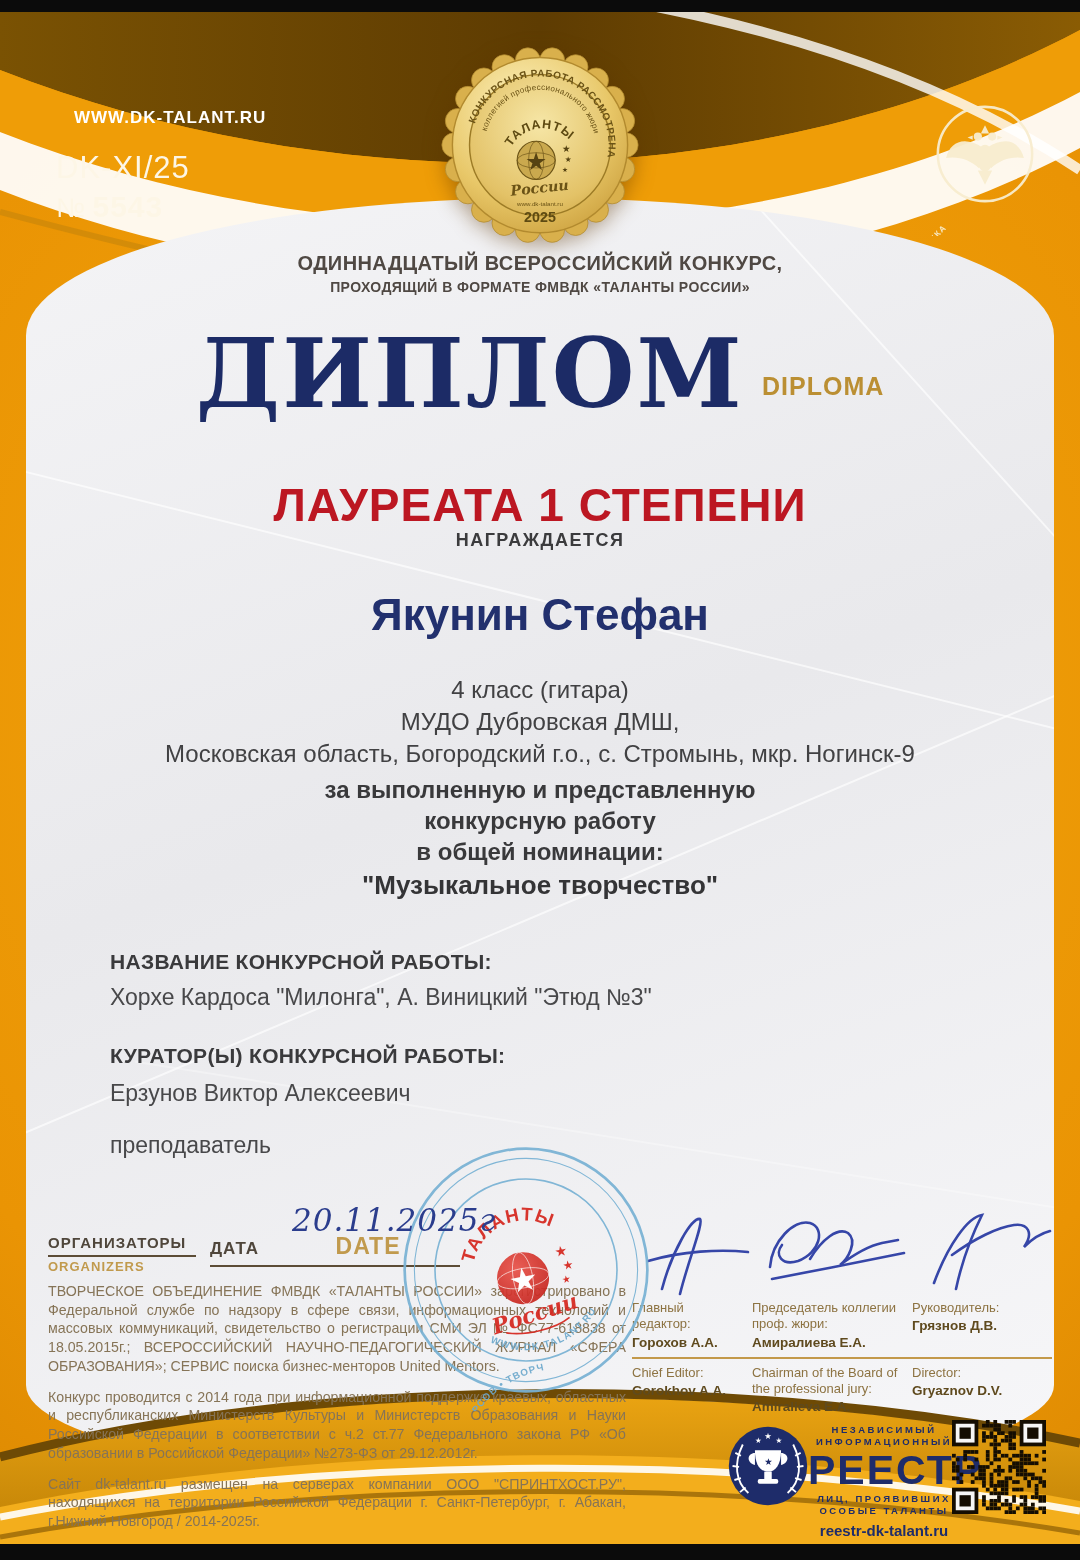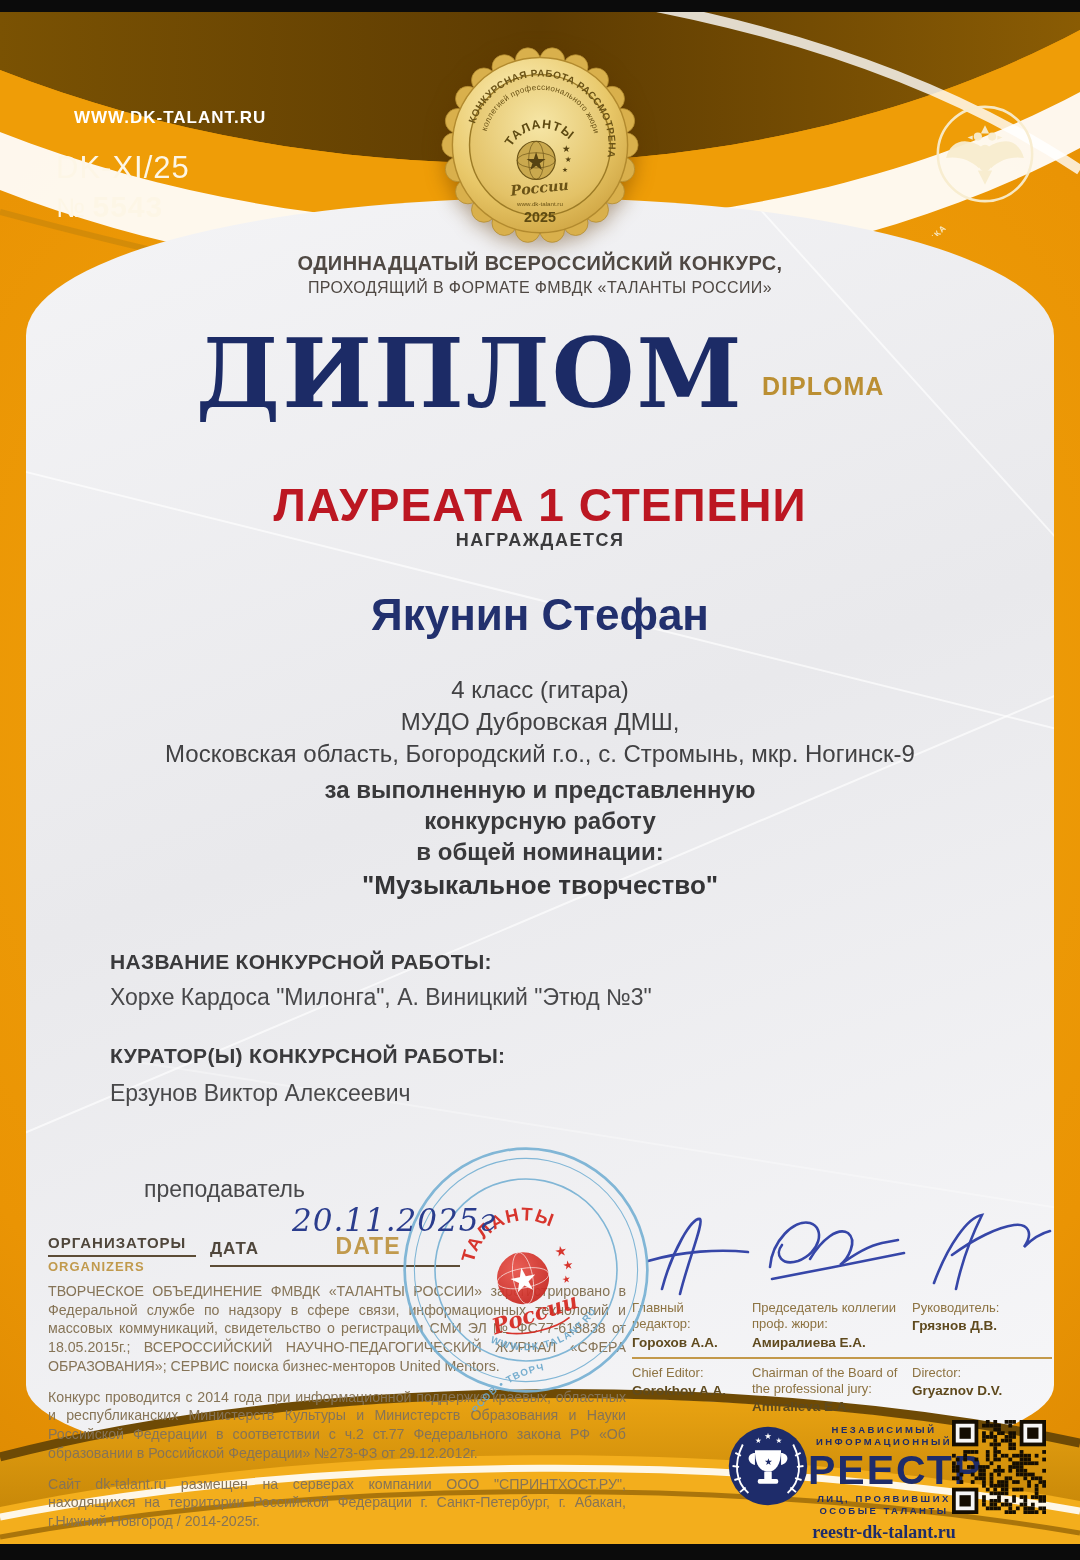--- a/index.html
+++ b/index.html
@@ -30,39 +30,39 @@
   .number{position:absolute;left:56px;top:190px;color:#fdf6e6;font-size:27px;z-index:5;}
   .number b{font-size:30px;letter-spacing:1px;}
 
   .medal{position:absolute;left:440px;top:40px;width:200px;height:214px;z-index:6;
          filter:drop-shadow(0 4px 10px rgba(90,50,0,.45));}
   .eagle{position:absolute;left:903px;top:72px;width:164px;height:164px;z-index:5;opacity:.95;}
 
   
   .cline{position:absolute;left:0;right:0;text-align:center;z-index:5;}
   .contest1{top:252px;font-size:20px;font-weight:bold;color:#4f4843;letter-spacing:.4px;}
-  .contest2{top:279px;font-size:16px;font-weight:normal;color:#4f4843;letter-spacing:.4px;}
+  .contest2{top:279px;font-size:14px;font-weight:bold;color:#4f4843;letter-spacing:.4px;}
   .title-wrap{top:318px;}
   .title-main{font-family:"DejaVu Serif",serif;font-weight:bold;font-size:95px;color:#1c2b66;letter-spacing:2px;}
   .title-en{display:inline-block;font-size:25px;font-weight:bold;color:#bb8f33;letter-spacing:1px;margin-left:14px;transform:translateY(-12px);}
   .award{top:447px;font-size:46px;font-weight:bold;color:#bc1722;letter-spacing:1px;margin-top:31px;}
   .awarded-label{top:530px;font-size:18px;font-weight:bold;color:#3b3b3d;letter-spacing:1.5px;}
   .recipient{top:590px;font-size:44px;font-weight:bold;color:#22306e;}
   .d-line{font-size:24px;color:#414143;}
   .d1{top:676px;}.d2{top:708px;}.d3{top:740px;}
   .b-line{font-size:24px;font-weight:bold;color:#39393b;}
   .b1{top:776px;}.b2{top:807px;}.b3{top:838px;}
   .nomination{top:870px;font-size:26px;font-weight:bold;color:#343436;}
 
   
   .wblock{position:absolute;left:110px;width:740px;text-align:left;z-index:5;}
   .wlabel{font-size:21px;font-weight:bold;color:#3a3a3c;letter-spacing:.3px;}
   .wvalue{font-size:23px;color:#48484a;}
   .wt-label{top:950px;}.wt-value{top:984px;}
-  .cu-label{top:1044px;}.cu-name{top:1080px;}.cu-role{top:1176px;margin-left:34px;}
+  .cu-label{top:1044px;}.cu-name{top:1080px;}.cu-role{top:1132px;}
 
   
   .stamp{position:absolute;left:396px;top:1140px;width:260px;height:260px;z-index:6;
          transform:rotate(-10deg);opacity:.93;}
 
   
   .org-label{position:absolute;left:48px;top:1234px;z-index:5;font-size:15px;font-weight:bold;color:#4f463b;
              letter-spacing:1px;border-bottom:2px solid #5c4c36;width:148px;padding-bottom:4px;}
   .org-en{position:absolute;left:48px;top:1259px;z-index:5;font-size:13px;font-weight:bold;color:#c19a4d;letter-spacing:1px;}
   .date-row{position:absolute;left:210px;top:1233px;z-index:5;width:250px;border-bottom:2px solid #5c4c36;padding-bottom:5px;}
@@ -83,21 +83,21 @@
   .sig-block{padding-right:8px;}
   .sig-role{font-size:13px;color:#8d7342;line-height:1.25;}
   .sig-name{font-size:13.5px;font-weight:bold;color:#5f4a1e;margin-top:2px;}
   .sig-divider{grid-column:1/-1;border-top:2px solid #c3994a;margin:7px 0 6px 0;}
 
   
   .registry-logo{position:absolute;left:726px;top:1424px;width:84px;height:84px;z-index:6;}
   .registry-text{position:absolute;left:808px;top:1424px;width:152px;text-align:center;z-index:6;color:#1e2c6a;}
   .reg-small{font-size:9.5px;font-weight:bold;letter-spacing:2.5px;line-height:1.25;}
   .reg-name{font-size:41px;font-weight:bold;letter-spacing:2px;line-height:1.05;margin:1px 0;}
-  .reg-site{font-family:Liberation Serif, serif;font-weight:bold;font-size:18px;margin-top:5px;}
+  .reg-site{font-family:Liberation Sans, sans-serif;font-weight:bold;font-size:15px;margin-top:5px;}
   .qr{position:absolute;left:952px;top:1420px;width:94px;height:94px;z-index:6;}
 </style>
 </head>
 <body>
 
 <div class="page">
 
   <svg class="deco-top" viewBox="0 0 1080 360" preserveAspectRatio="none">
     <defs>
       <linearGradient id="darkBand" x1="0" y1="0" x2="1" y2="0">

